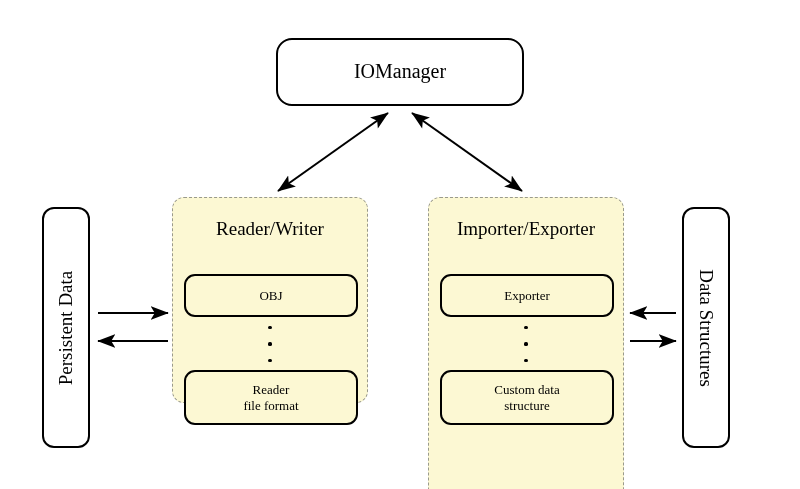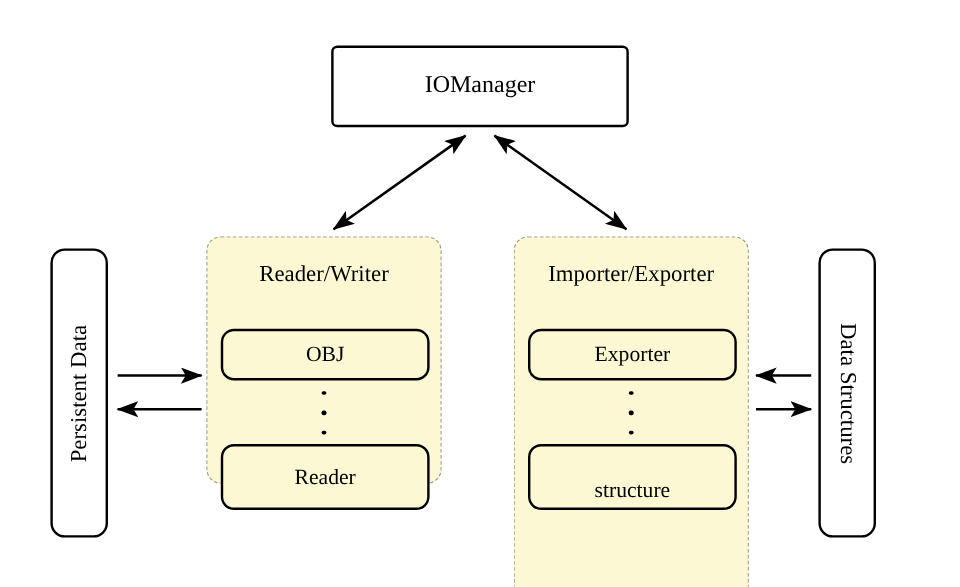--- a/index.html
+++ b/index.html
@@ -14,21 +14,21 @@
     background: #ffffff;
     font-family: "Liberation Serif", "DejaVu Serif", serif;
     overflow: hidden;
   }
 
   
   .node {
     position: absolute;
     box-sizing: border-box;
     border: 2.2px solid #000000;
-    border-radius: 5px;
+    border-radius: 16px;
     background: transparent;
     display: flex;
     align-items: center;
     justify-content: center;
     text-align: center;
     color: #000000;
     line-height: 1.18;
   }
 
   #io-manager {
@@ -75,21 +75,21 @@
   .inner-node {
     position: absolute;
     box-sizing: border-box;
     border: 2.4px solid #000000;
     border-radius: 11px;
     background: #fcf8d3;
     display: flex;
     align-items: center;
     justify-content: center;
     text-align: center;
-    font-size: 18px;
+    font-size: 13px;
     color: #000000;
     line-height: 1.2;
   }
   .inner-top {
     left: 11px;
     top: 76px;
     width: 174px;
     height: 43px;
   }
   .inner-bottom {
@@ -203,40 +203,41 @@
 
     <div class="vdots">
       <span></span>
       <span></span>
       <span></span>
     </div>
 
     <div class="inner-node inner-bottom">
       <span>
         <span>Reader</span><br>
+        <span>file format</span>
       </span>
     </div>
   </div>
 
   <div class="panel" id="panel-importerexporter">
     <div class="panel-title">Importer/Exporter</div>
 
     <div class="inner-node inner-top">
       <span>Exporter</span>
     </div>
 
     <div class="vdots">
       <span></span>
       <span></span>
       <span></span>
     </div>
 
     <div class="inner-node inner-bottom">
       <span>
-        <br>
+        <span>Custom data</span><br>
         <span>structure</span>
       </span>
     </div>
   </div>
 
   <div class="side-node" id="persistent-data">
     <span class="vtext vtext-ccw">Persistent Data</span>
   </div>
 
   <div class="side-node" id="data-structures">

